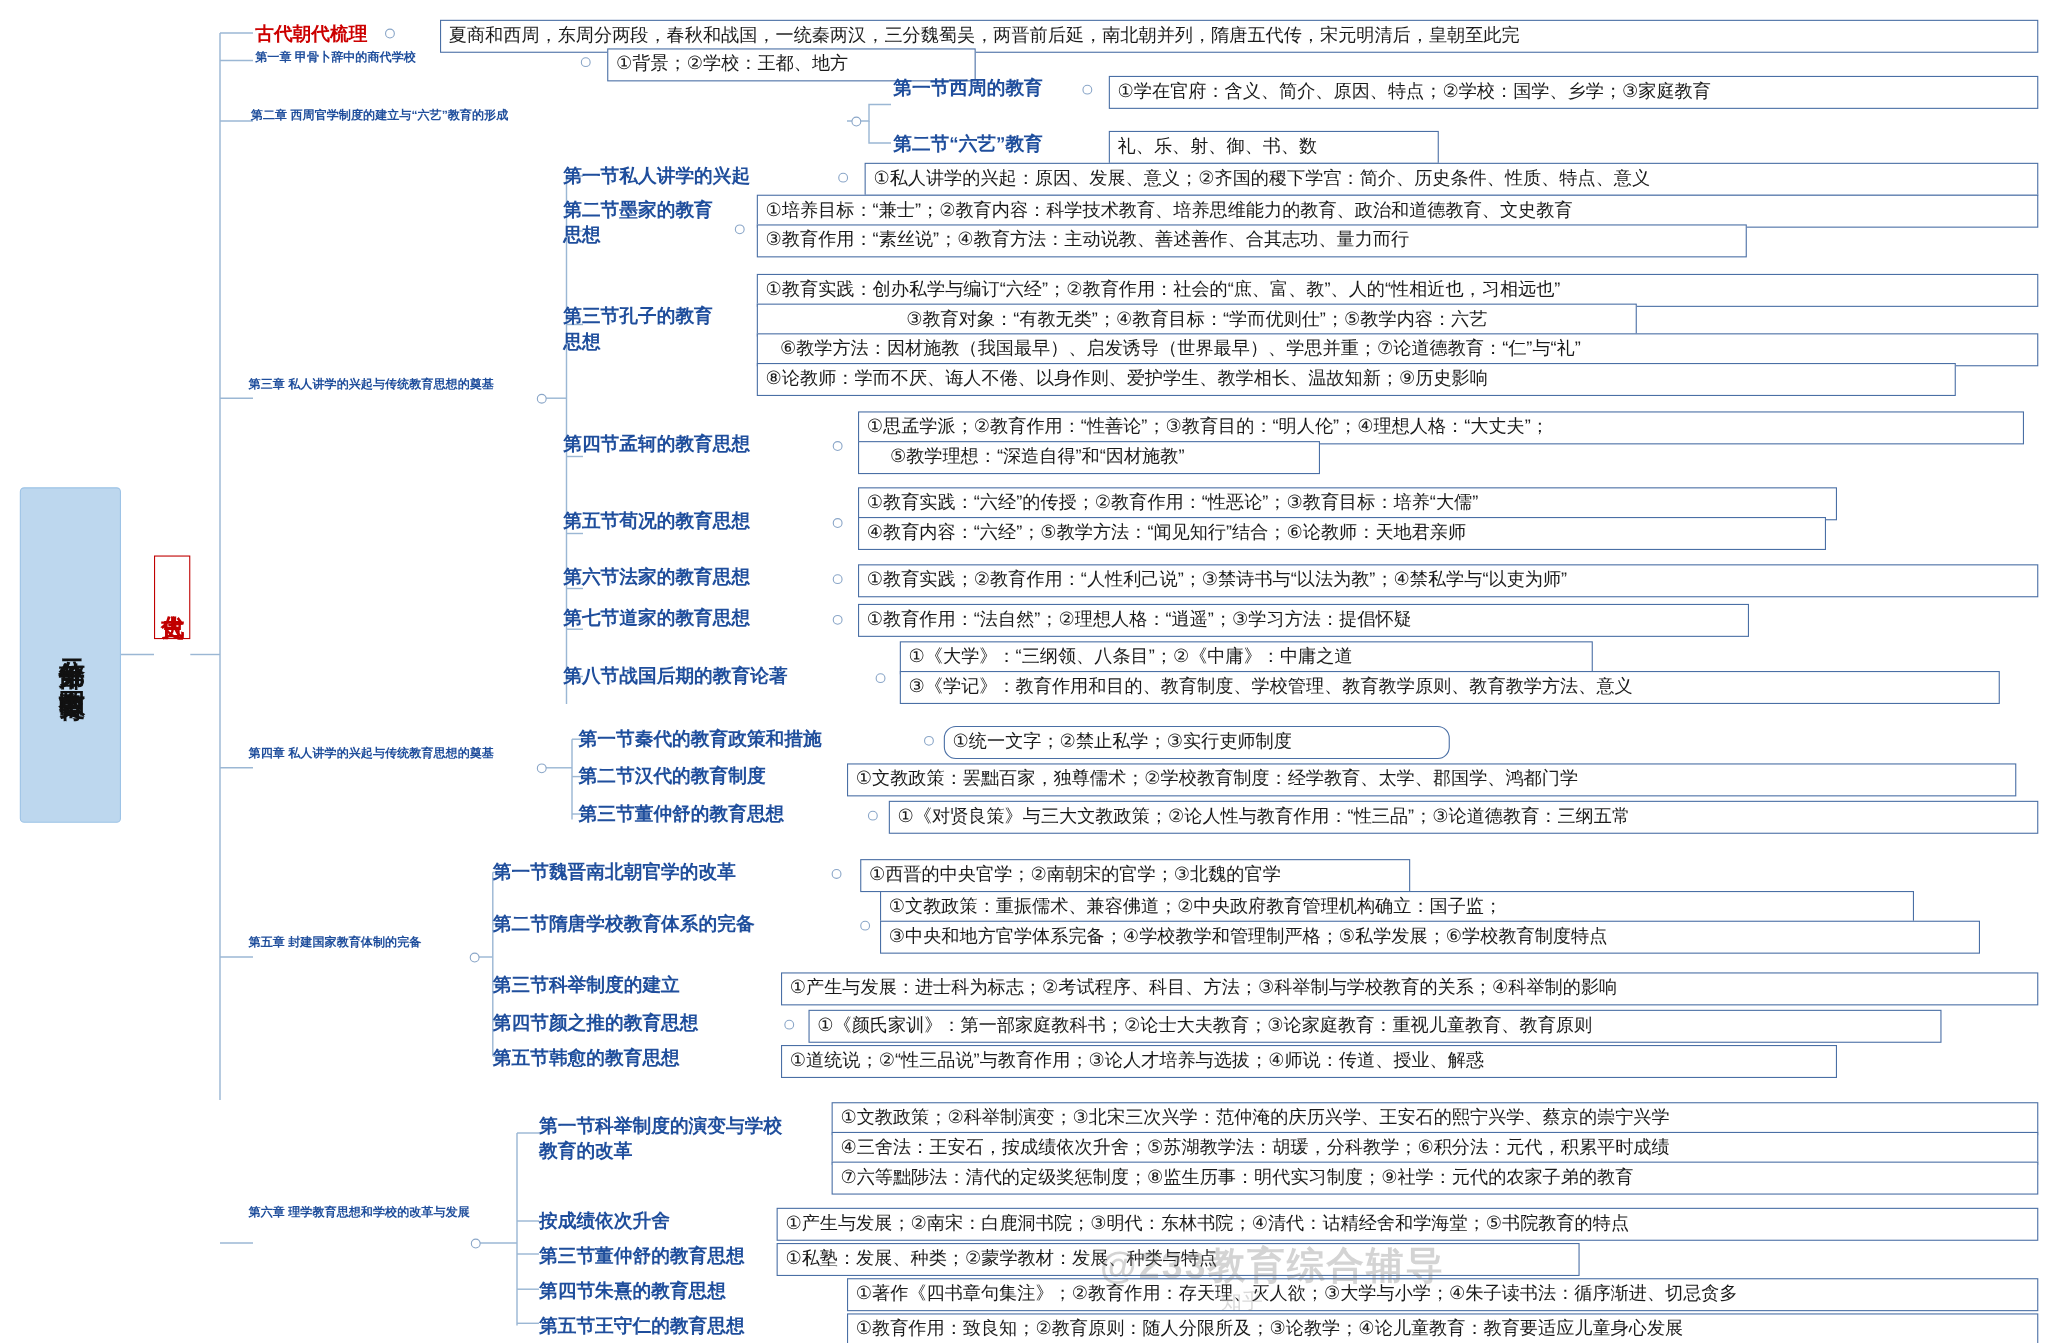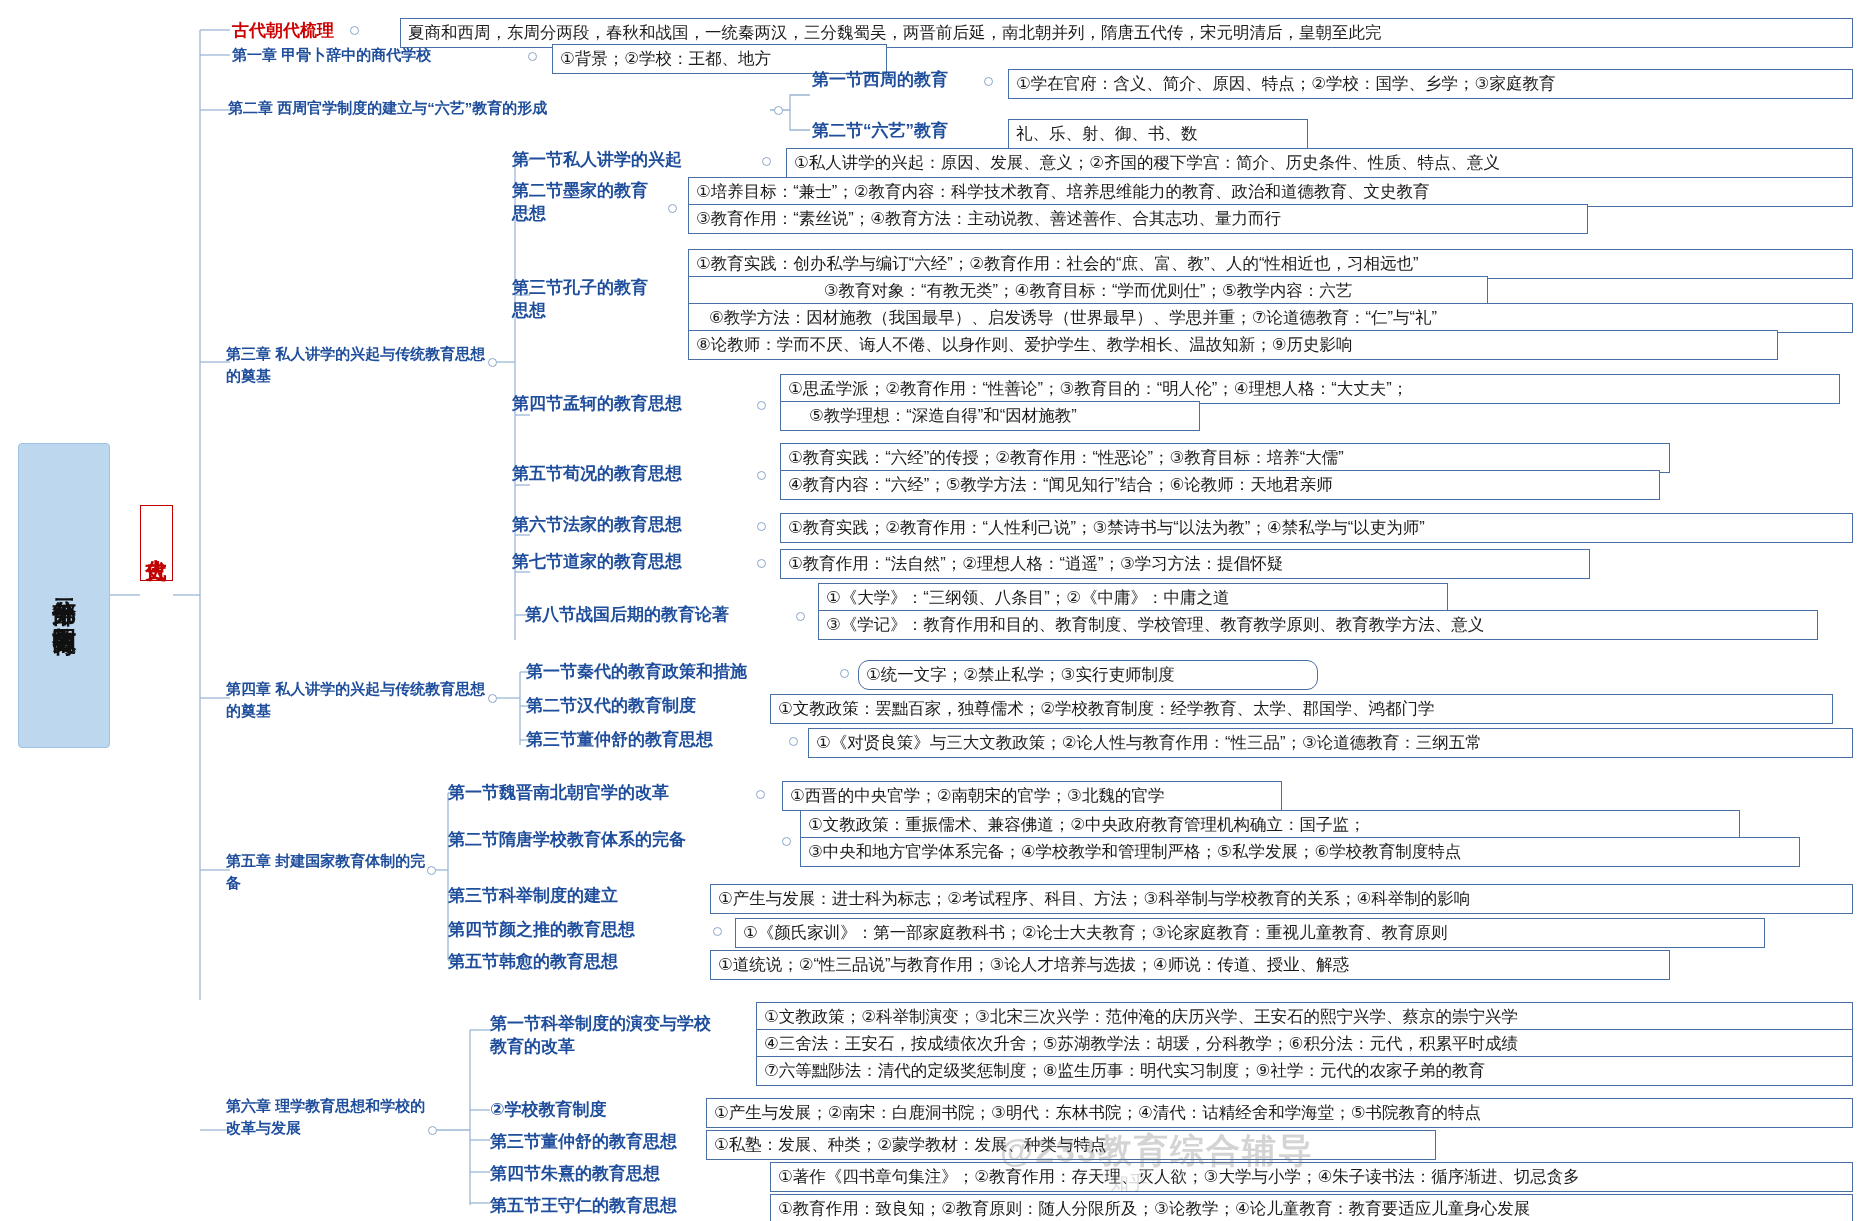--- a/index.html
+++ b/index.html
@@ -11,21 +11,21 @@
     border:1px solid #4a6fa5;background:#ffffff;
     font-size:16.5px;line-height:1.25;
     padding:3px 7px 4px 7px;
     white-space:nowrap;
   }
   .branchlabel{
     color:#1f4e9c;font-size:17px;font-weight:bold;line-height:1.22;
     white-space:nowrap;
   }
   .chaplabel{
-    color:#1f4e9c;font-size:15px;font-weight:bold;line-height:1.3;
+    color:#1f4e9c;font-size:11px;font-weight:bold;line-height:1.3;
     white-space:nowrap;
   }
   .redlabel{color:#cc0000;font-size:17px;font-weight:bold;white-space:nowrap;}
   .rootbox{
     background:#bdd7ee;border:1px solid #9dc3e6;border-radius:4px;
     color:#111;font-size:24px;font-weight:bold;
     display:flex;align-items:center;justify-content:center;text-align:center;
     line-height:1.28;
   }
   .redbox{
@@ -168,21 +168,21 @@
   <div class="node leafbox" style="left:780px;top:470px;width:880px;">④教育内容：“六经”；⑤教学方法：“闻见知行”结合；⑥论教师：天地君亲师</div>
 
   <div class="node branchlabel" style="left:512px;top:515px;">第六节法家的教育思想</div>
   <div class="dot" style="left:757px;top:522px;"></div>
   <div class="node leafbox" style="left:780px;top:513px;width:1073px;">①教育实践；②教育作用：“人性利己说”；③禁诗书与“以法为教”；④禁私学与“以吏为师”</div>
 
   <div class="node branchlabel" style="left:512px;top:552px;">第七节道家的教育思想</div>
   <div class="dot" style="left:757px;top:559px;"></div>
   <div class="node leafbox" style="left:780px;top:549px;width:810px;">①教育作用：“法自然”；②理想人格：“逍遥”；③学习方法：提倡怀疑</div>
 
-  <div class="node branchlabel" style="left:512px;top:605px;margin-left:13px;">第八节战国后期的教育论著</div>
+  <div class="node branchlabel" style="left:512px;top:605px;">第八节战国后期的教育论著</div>
   <div class="dot" style="left:796px;top:612px;"></div>
   <div class="node leafbox" style="left:818px;top:583px;width:630px;">①《大学》：“三纲领、八条目”；②《中庸》：中庸之道</div>
   <div class="node leafbox" style="left:818px;top:610px;width:1000px;">③《学记》：教育作用和目的、教育制度、学校管理、教育教学原则、教育教学方法、意义</div>
 
   <div class="node chaplabel" style="left:226px;top:678px;width:260px;white-space:normal;line-height:1.45;">
     <span>第四章  私人讲学的兴起与传统教育思想的奠基</span>
   </div>
   <div class="dot" style="left:488px;top:694px;"></div>
 
   <div class="node branchlabel" style="left:526px;top:662px;">第一节秦代的教育政策和措施</div>
@@ -225,21 +225,21 @@
   </div>
   <div class="dot" style="left:428px;top:1126px;"></div>
 
   <div class="node branchlabel" style="left:490px;top:1012px;width:235px;white-space:normal;line-height:1.38;">
     <span>第一节科举制度的演变与学校教育的改革</span>
   </div>
   <div class="node leafbox" style="left:756px;top:1002px;width:1097px;">①文教政策；②科举制演变；③北宋三次兴学：范仲淹的庆历兴学、王安石的熙宁兴学、蔡京的崇宁兴学</div>
   <div class="node leafbox" style="left:756px;top:1029px;width:1097px;">④三舍法：王安石，按成绩依次升舍；⑤苏湖教学法：胡瑗，分科教学；⑥积分法：元代，积累平时成绩</div>
   <div class="node leafbox" style="left:756px;top:1056px;width:1097px;">⑦六等黜陟法：清代的定级奖惩制度；⑧监生历事：明代实习制度；⑨社学：元代的农家子弟的教育</div>
 
-  <div class="node branchlabel" style="left:490px;top:1100px;">②学校教育制度</div>
+  <div class="node branchlabel" style="left:490px;top:1100px;">按成绩依次升舍</div>
   <div class="node leafbox" style="left:706px;top:1098px;width:1147px;">①产生与发展；②南宋：白鹿洞书院；③明代：东林书院；④清代：诂精经舍和学海堂；⑤书院教育的特点</div>
 
   <div class="node branchlabel" style="left:490px;top:1132px;">第三节董仲舒的教育思想</div>
   <div class="node leafbox" style="left:706px;top:1130px;width:730px;">①私塾：发展、种类；②蒙学教材：发展、种类与特点</div>
 
   <div class="node branchlabel" style="left:490px;top:1164px;">第四节朱熹的教育思想</div>
   <div class="node leafbox" style="left:770px;top:1162px;width:1083px;">①著作《四书章句集注》；②教育作用：存天理、灭人欲；③大学与小学；④朱子读书法：循序渐进、切忌贪多</div>
 
   <div class="node branchlabel" style="left:490px;top:1196px;">第五节王守仁的教育思想</div>
   <div class="node leafbox" style="left:770px;top:1194px;width:1083px;">①教育作用：致良知；②教育原则：随人分限所及；③论教学；④论儿童教育：教育要适应儿童身心发展</div>

